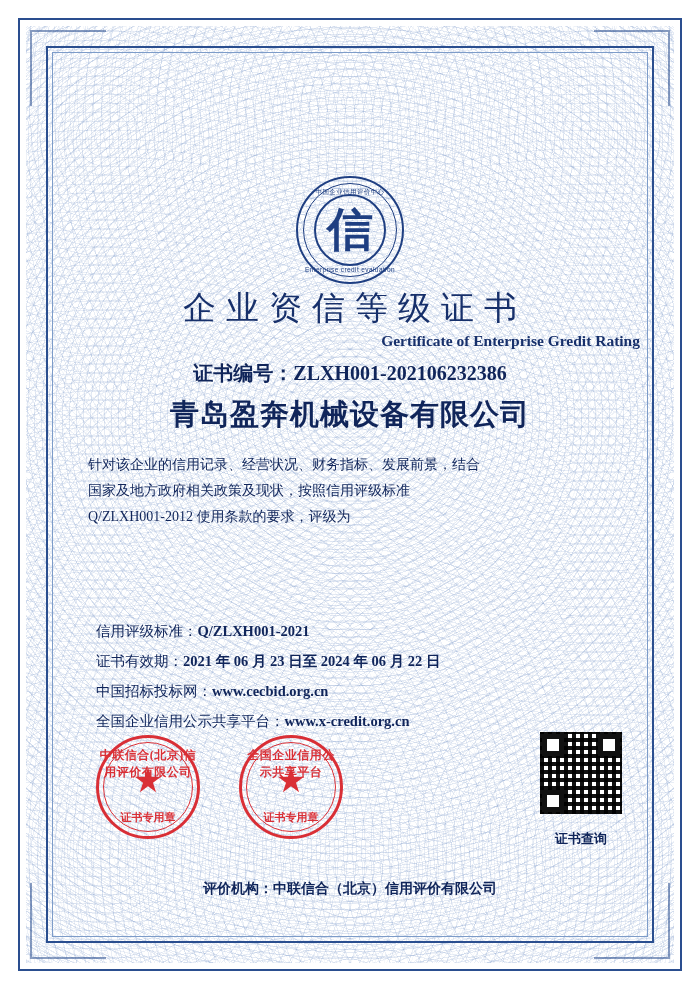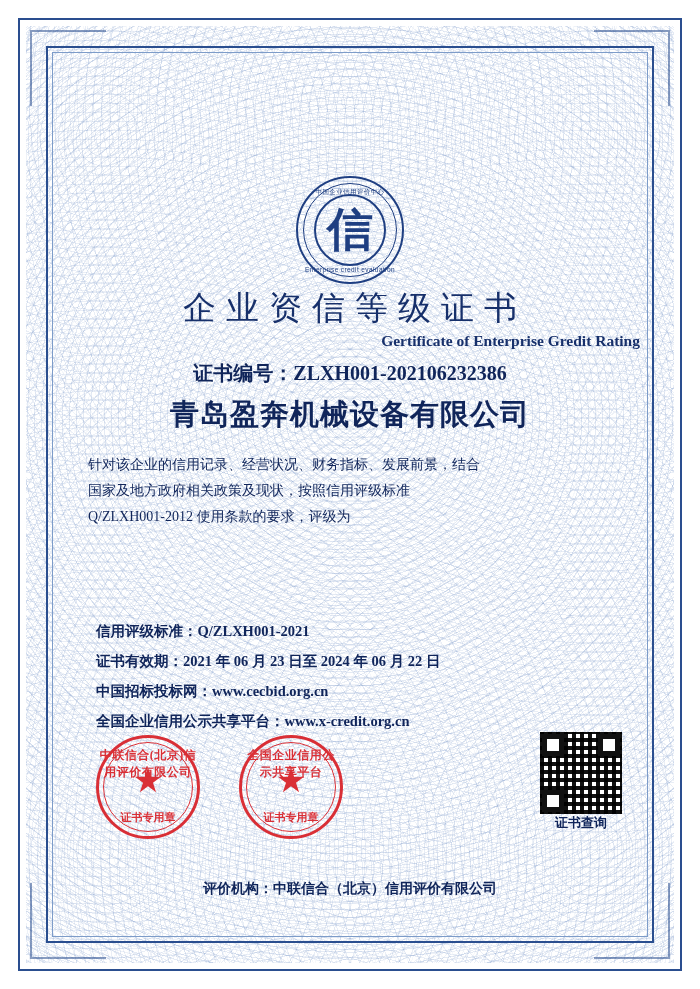--- a/index.html
+++ b/index.html
@@ -233,21 +233,21 @@
     right: 36px;
     color: #10255a;
     font-size: 14.5px;
     font-family: "Liberation Serif", serif;
   }
   .details .row {
     margin-bottom: 11px;
     font-weight: bold;
     white-space: nowrap;
   }
-  .details .row .label { font-weight: bold; }
+  .details .row .label { font-weight: normal; }
   .details .row .value { font-weight: bold; }
   .details .row .url { font-weight: bold; }
 
   
   .seal {
     position: absolute;
     width: 104px; height: 104px;
     border-radius: 50%;
     border: 3px solid #d81f26;
     box-sizing: border-box;
@@ -304,21 +304,21 @@
       repeating-linear-gradient(90deg, #111 0 4px, #fff 4px 8px),
       repeating-linear-gradient(0deg, #111 0 4px, #fff 4px 8px);
     background-blend-mode: multiply;
     position: relative;
   }
   .qr .fp { position: absolute; width: 22px; height: 22px; background: #fff; border: 5px solid #111; box-sizing: border-box; }
   .qr .fp.a { left: 2px; top: 2px; }
   .qr .fp.b { right: 2px; top: 2px; }
   .qr .fp.c { left: 2px; bottom: 2px; }
   .qr-label {
-    margin-top: 0;
+    margin-top: 16px;
     font-size: 13px;
     color: #10255a;
     font-weight: bold;
     font-family: "Liberation Serif", serif;
   }
 
   .issuer {
     position: absolute;
     left: 0; right: 0;
     top: 800px;

